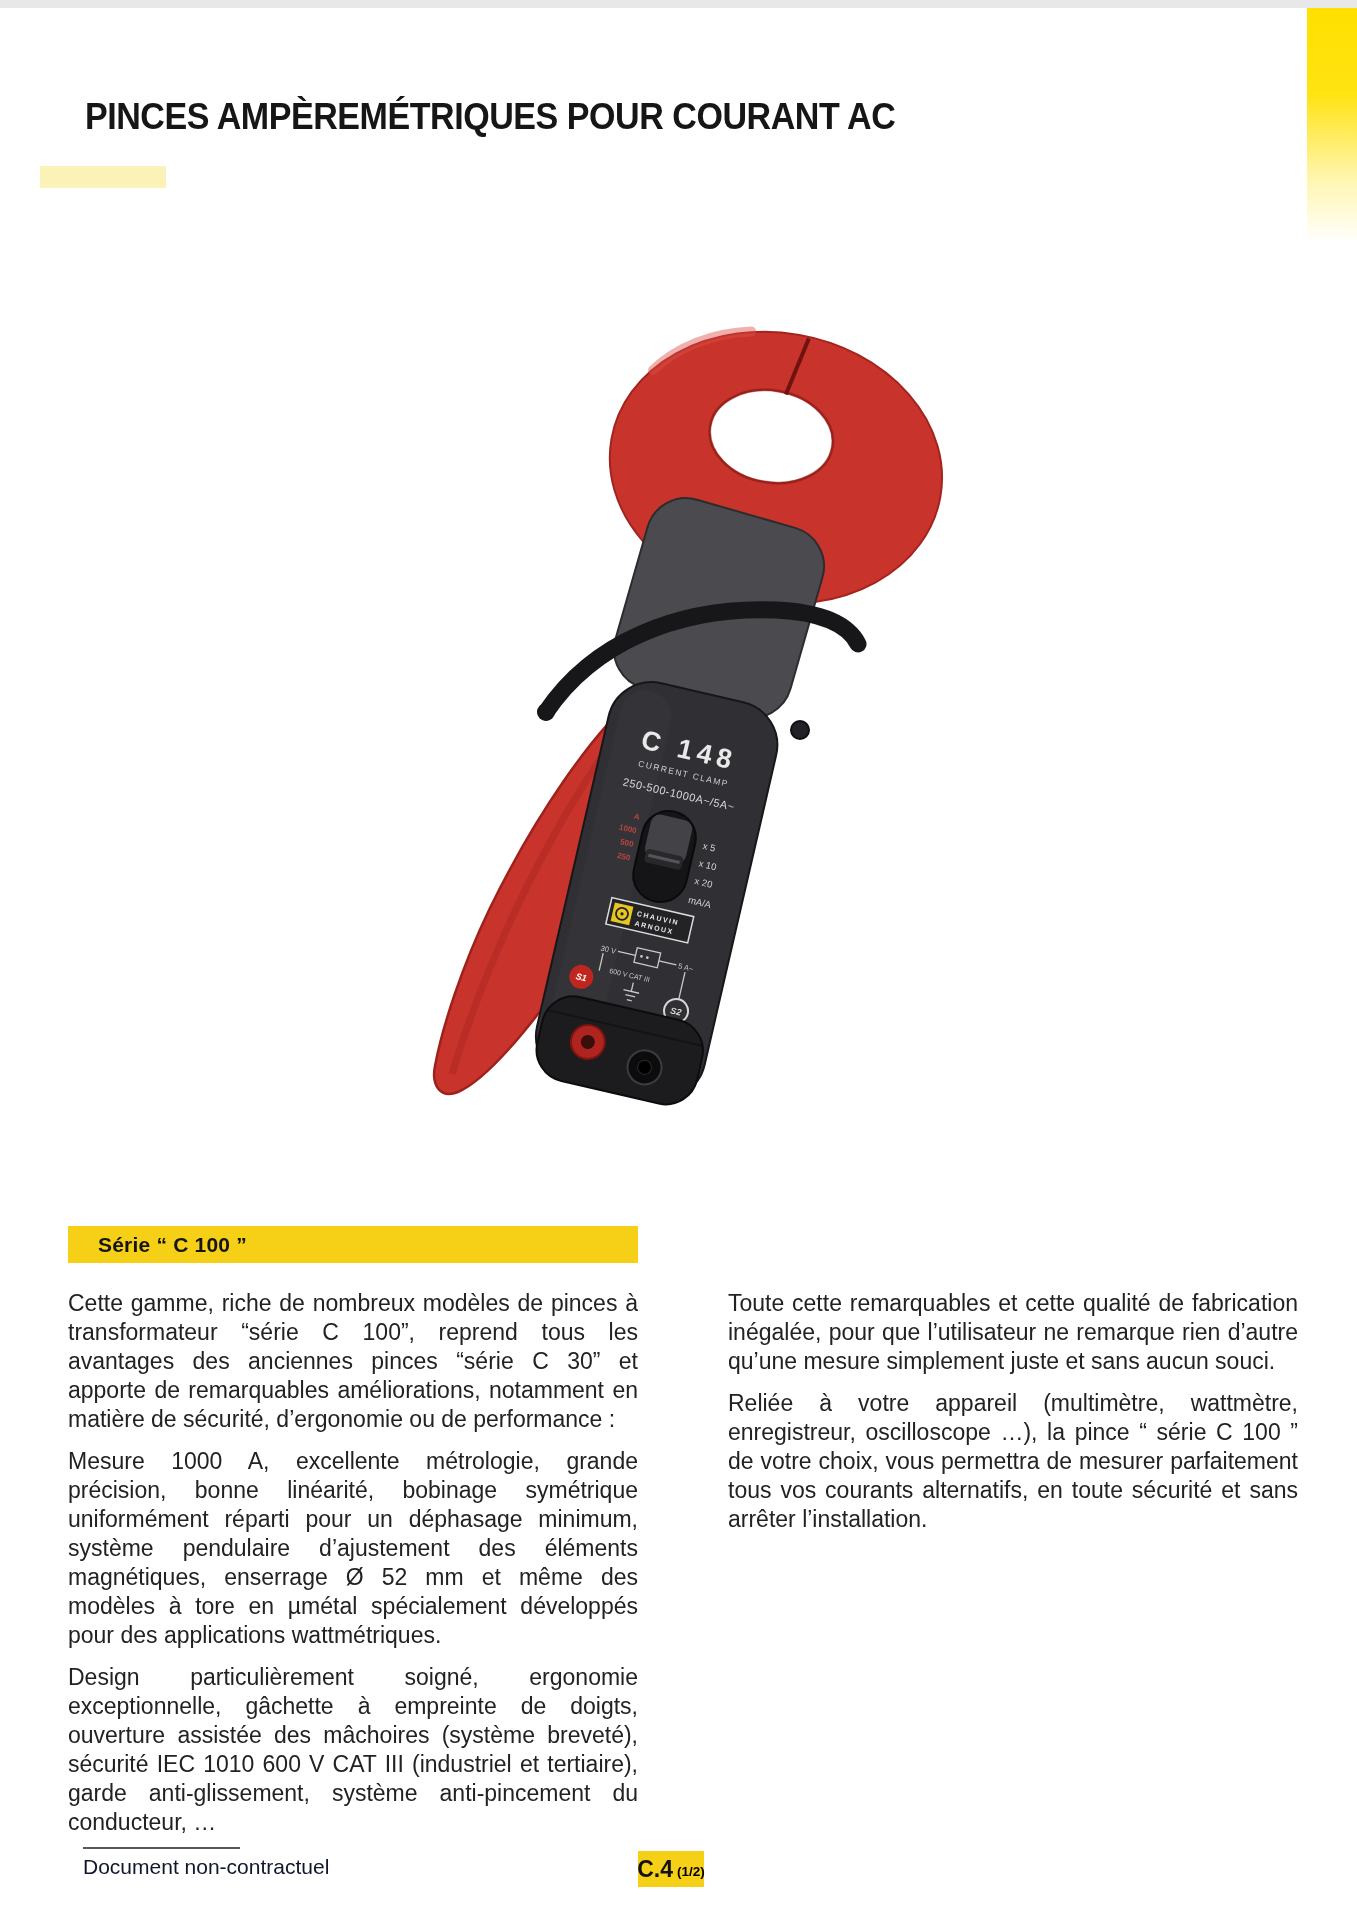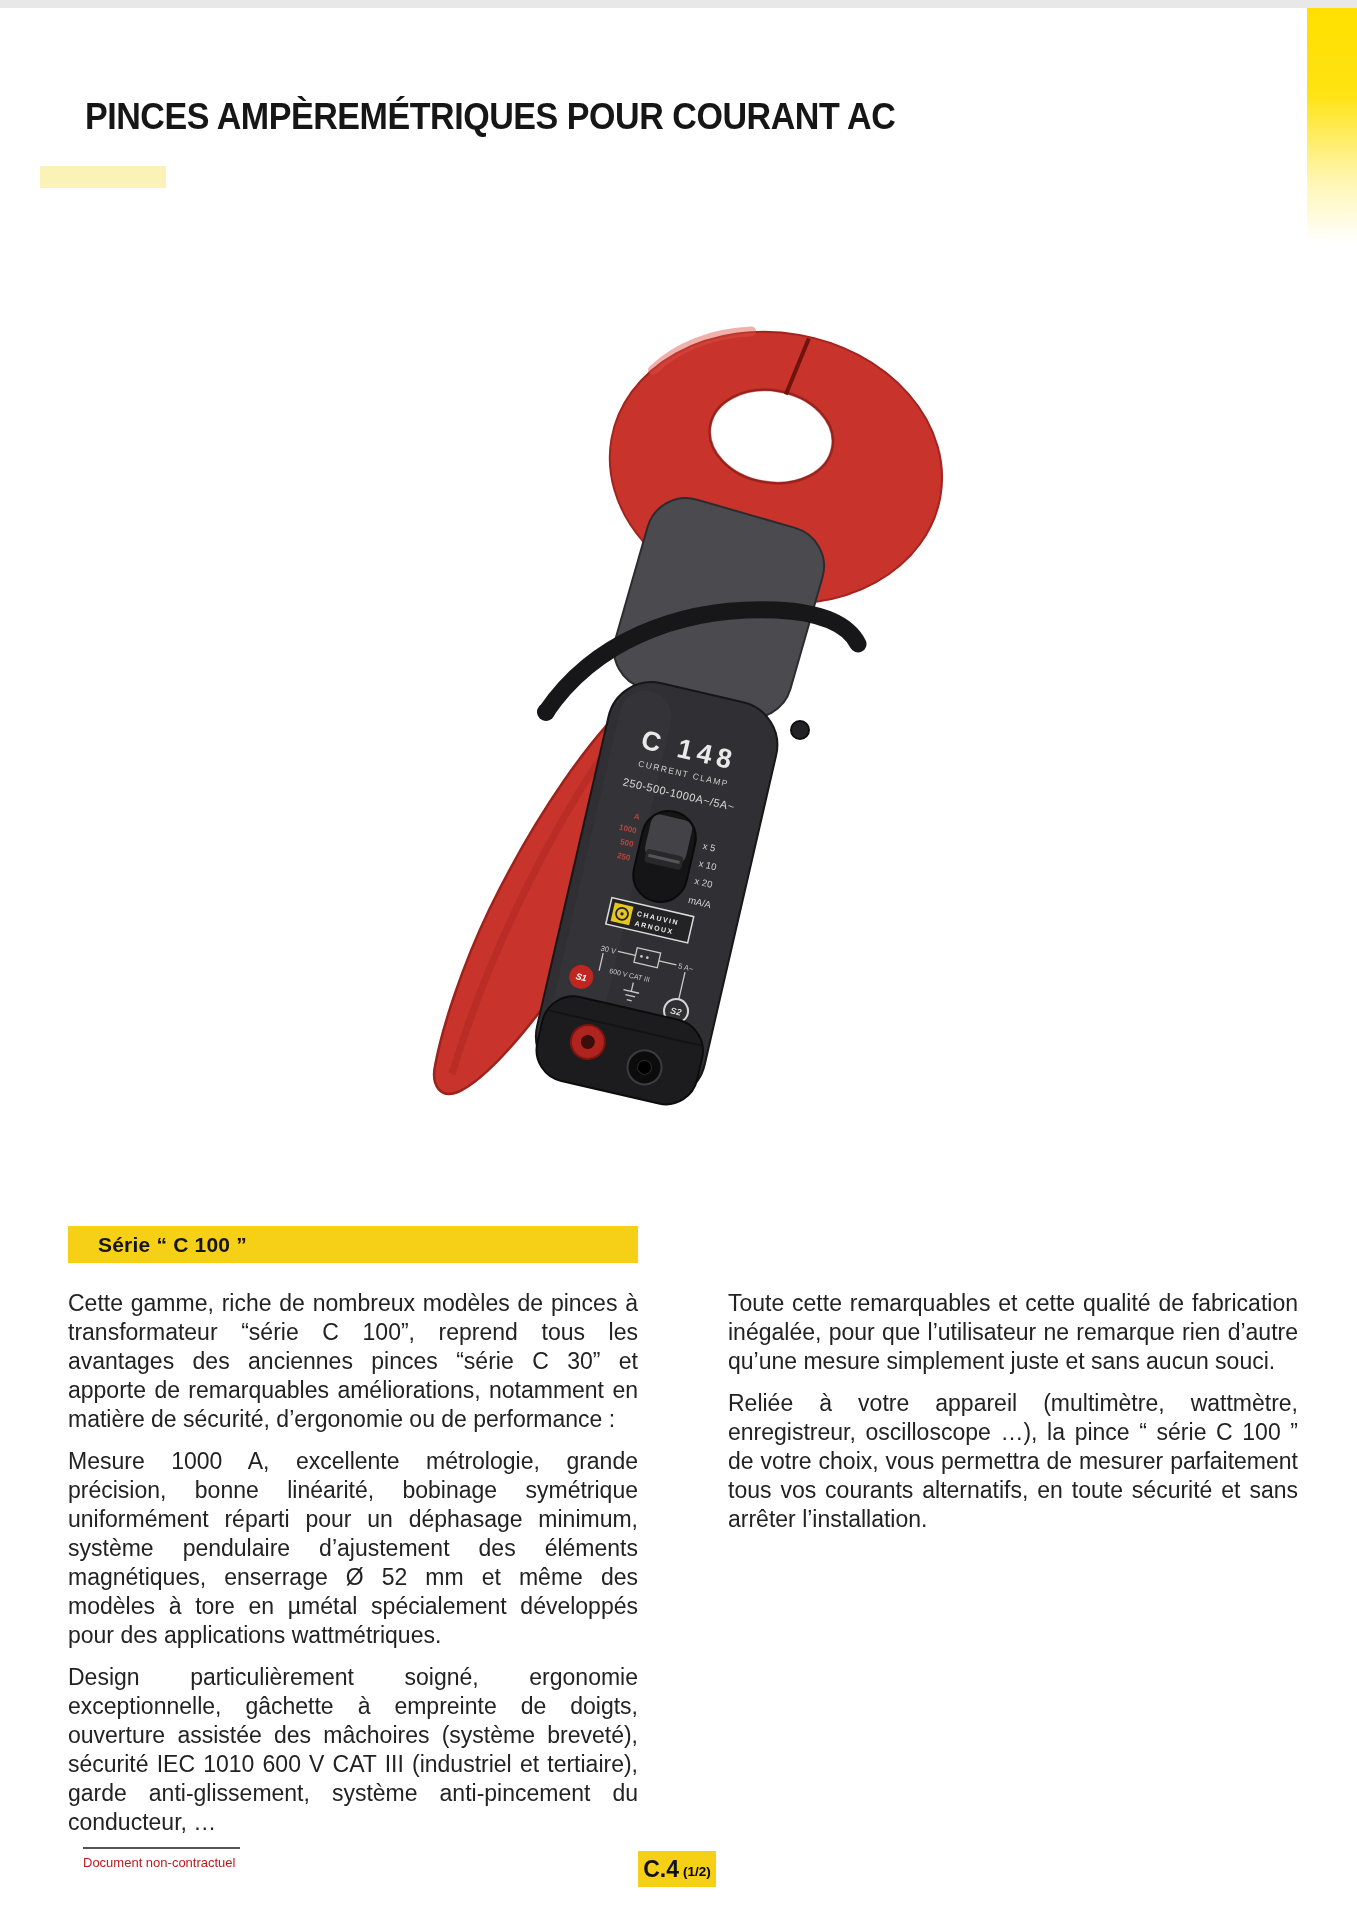--- a/index.html
+++ b/index.html
@@ -28,24 +28,24 @@
   .section-bar{
     height:37px;background:#f6cf17;margin-bottom:26px;
     display:flex;align-items:center;padding-left:30px;box-sizing:border-box;
   }
   .section-bar span{font-size:21px;font-weight:bold;color:#151515;letter-spacing:.2px;}
   .col p{
     margin:0 0 13px 0;font-size:23px;line-height:29px;text-align:justify;color:#222222;
   }
   
   .footer-rule{position:absolute;left:83px;top:1839px;width:157px;height:2px;background:#55565a;}
-  .footer-note{position:absolute;left:83px;top:1847px;font-size:13px;color:#b91c1c;}
+  .footer-note{position:absolute;left:83px;top:1847px;font-size:21px;color:#0f172a;}
   .footer-ref{position:absolute;left:83px;top:1954px;font-size:21px;font-weight:bold;color:#1a1a1a;}
   .page-badge{
-    position:absolute;left:638px;top:1843px;width:78px;height:36px;background:#f6cf17;
+    position:absolute;left:638px;top:1843px;width:66px;height:36px;background:#f6cf17;
     display:flex;align-items:center;justify-content:center;gap:4px;
   }
   .page-badge .big{font-size:23px;font-weight:bold;color:#111;}
   .page-badge .small{font-size:13.5px;font-weight:bold;color:#000000;padding-top:5px;}
   svg{font-family:"Liberation Sans",sans-serif;}
 </style>
 </head>
 <body>
 
 <div class="page">

